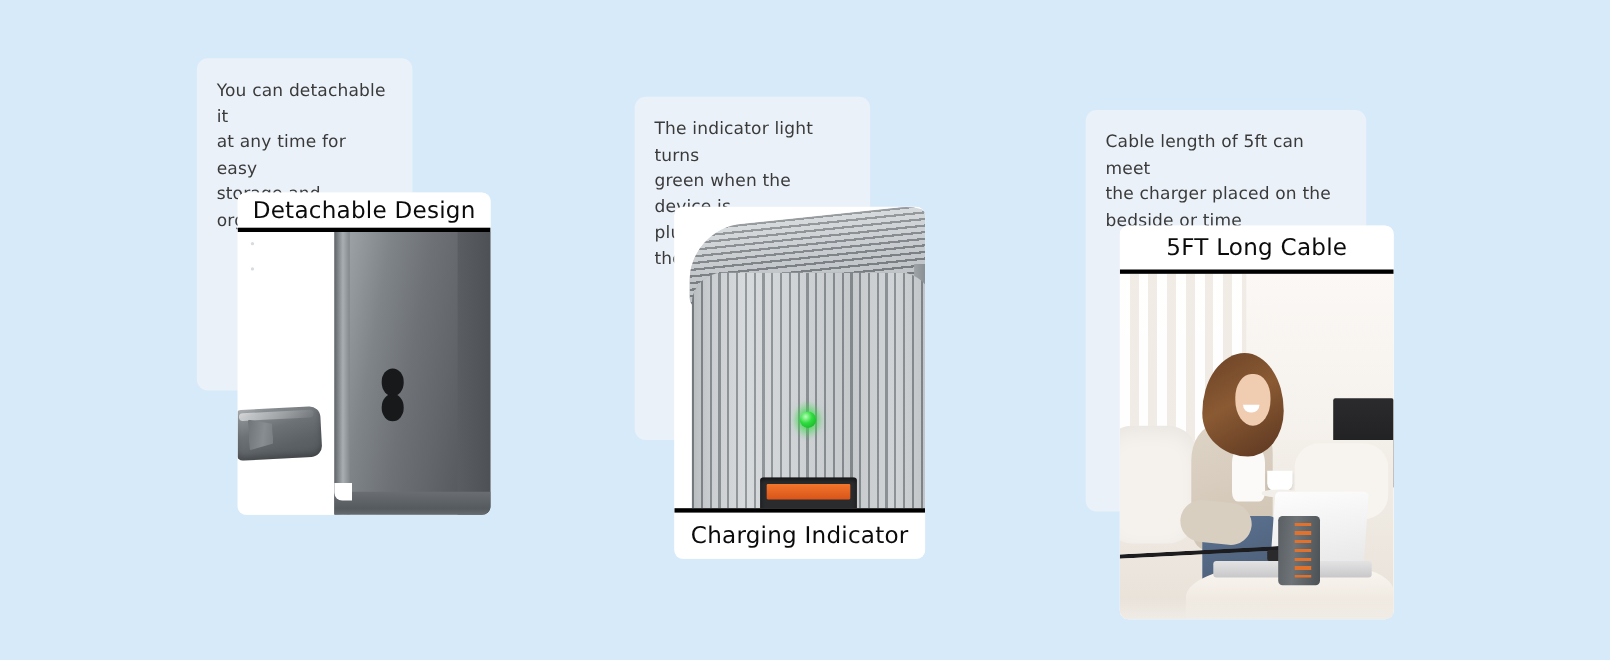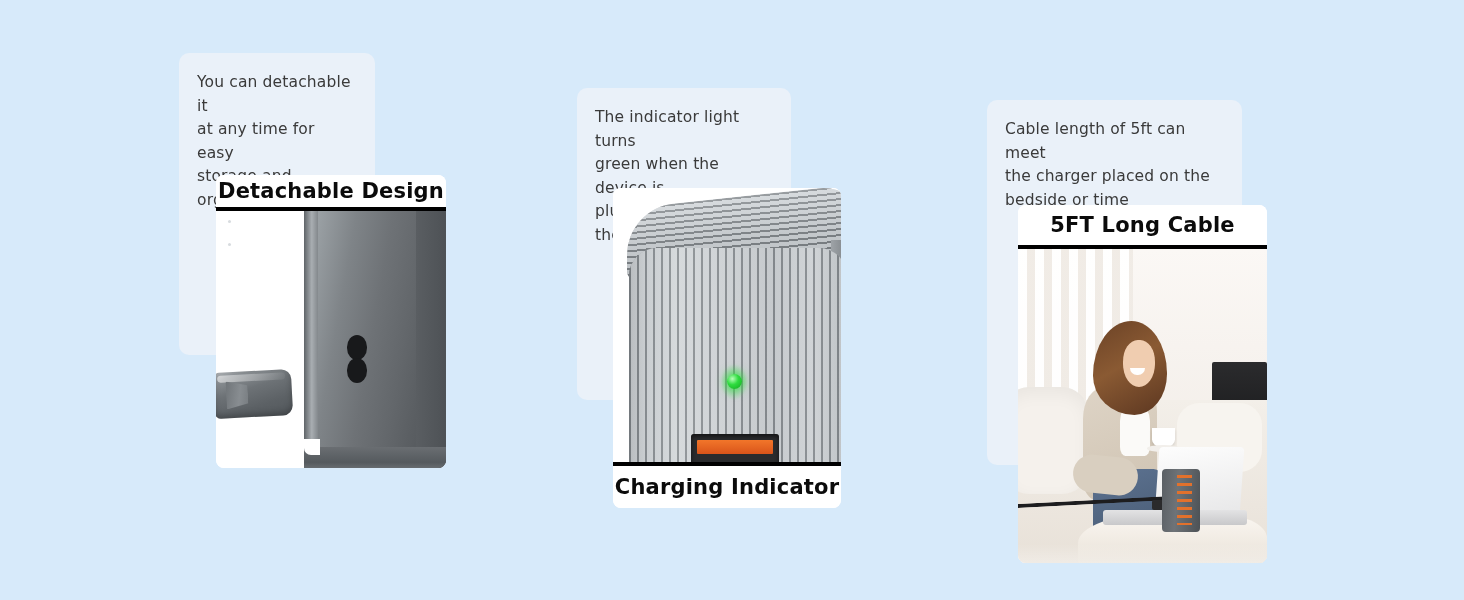--- a/index.html
+++ b/index.html
@@ -56,21 +56,21 @@
     background: #ffffff;
     display: flex;
     align-items: center;
     justify-content: center;
     position: relative;
   }
   .title-bar.top { border-bottom: 4px solid #000; }
   .title-bar.bottom { border-top: 4px solid #000; }
   .title-text {
     font-family: "DejaVu Sans", sans-serif;
-    font-weight: bold;
+    font-weight: normal;
     font-size: 21px;
     color: #0b0b0b;
     letter-spacing: 0.2px;
     white-space: nowrap;
   }
 
   .photo-area {
     flex: 1 1 auto;
     position: relative;
     overflow: hidden;

